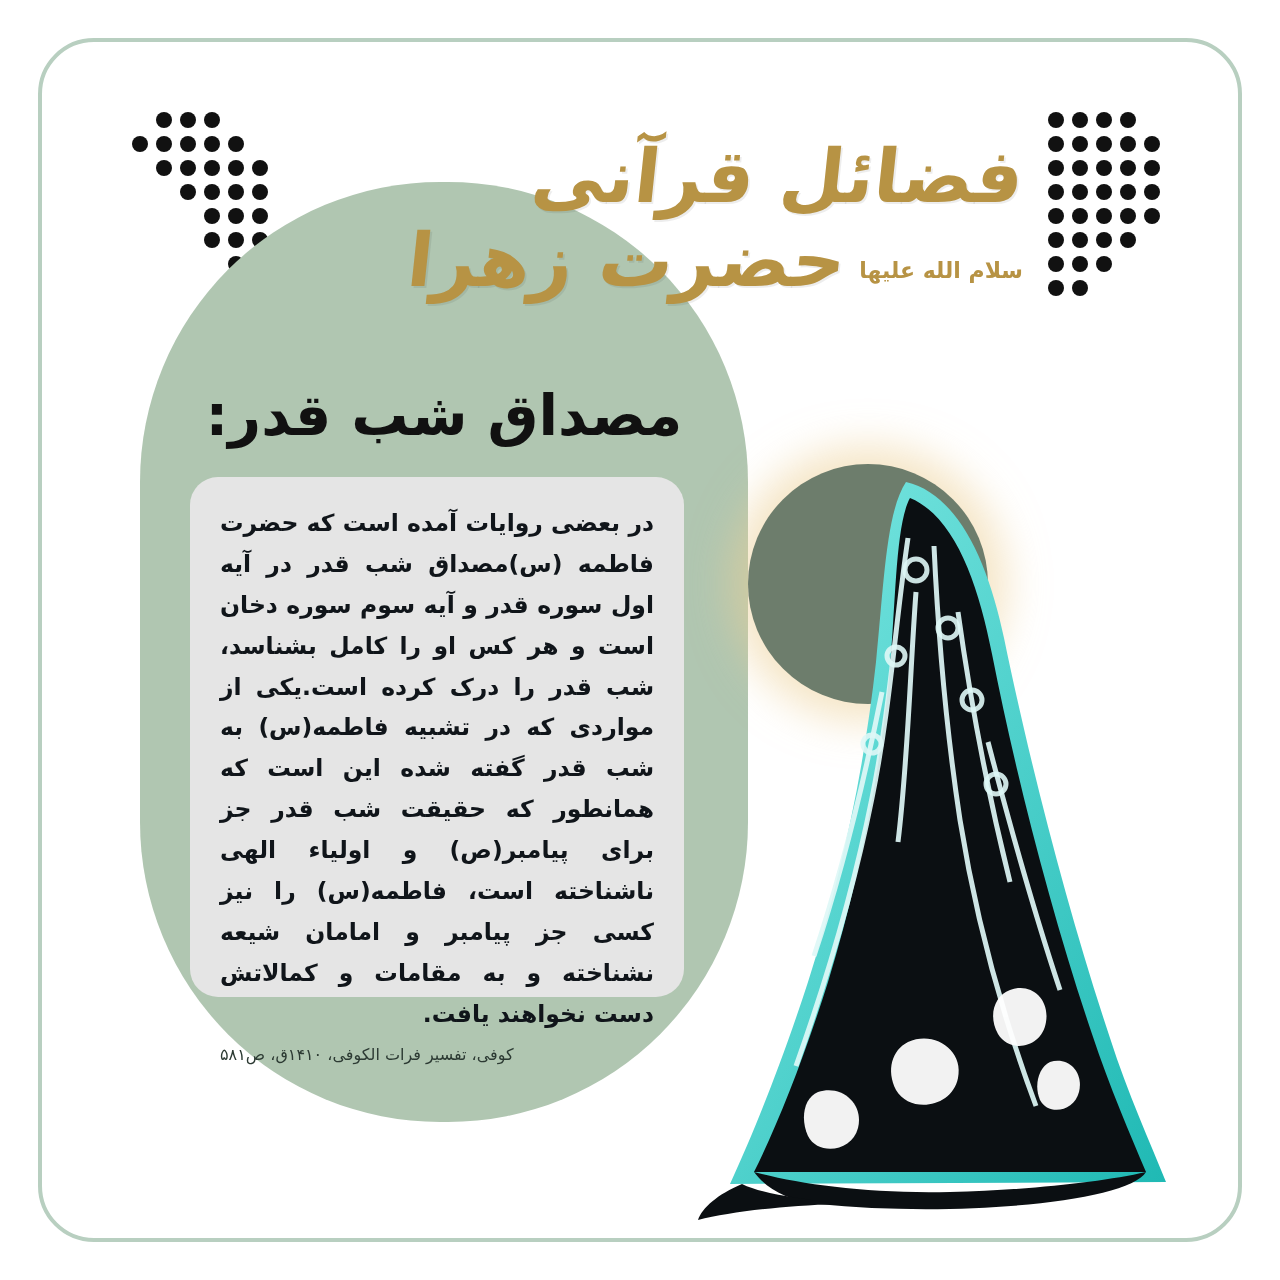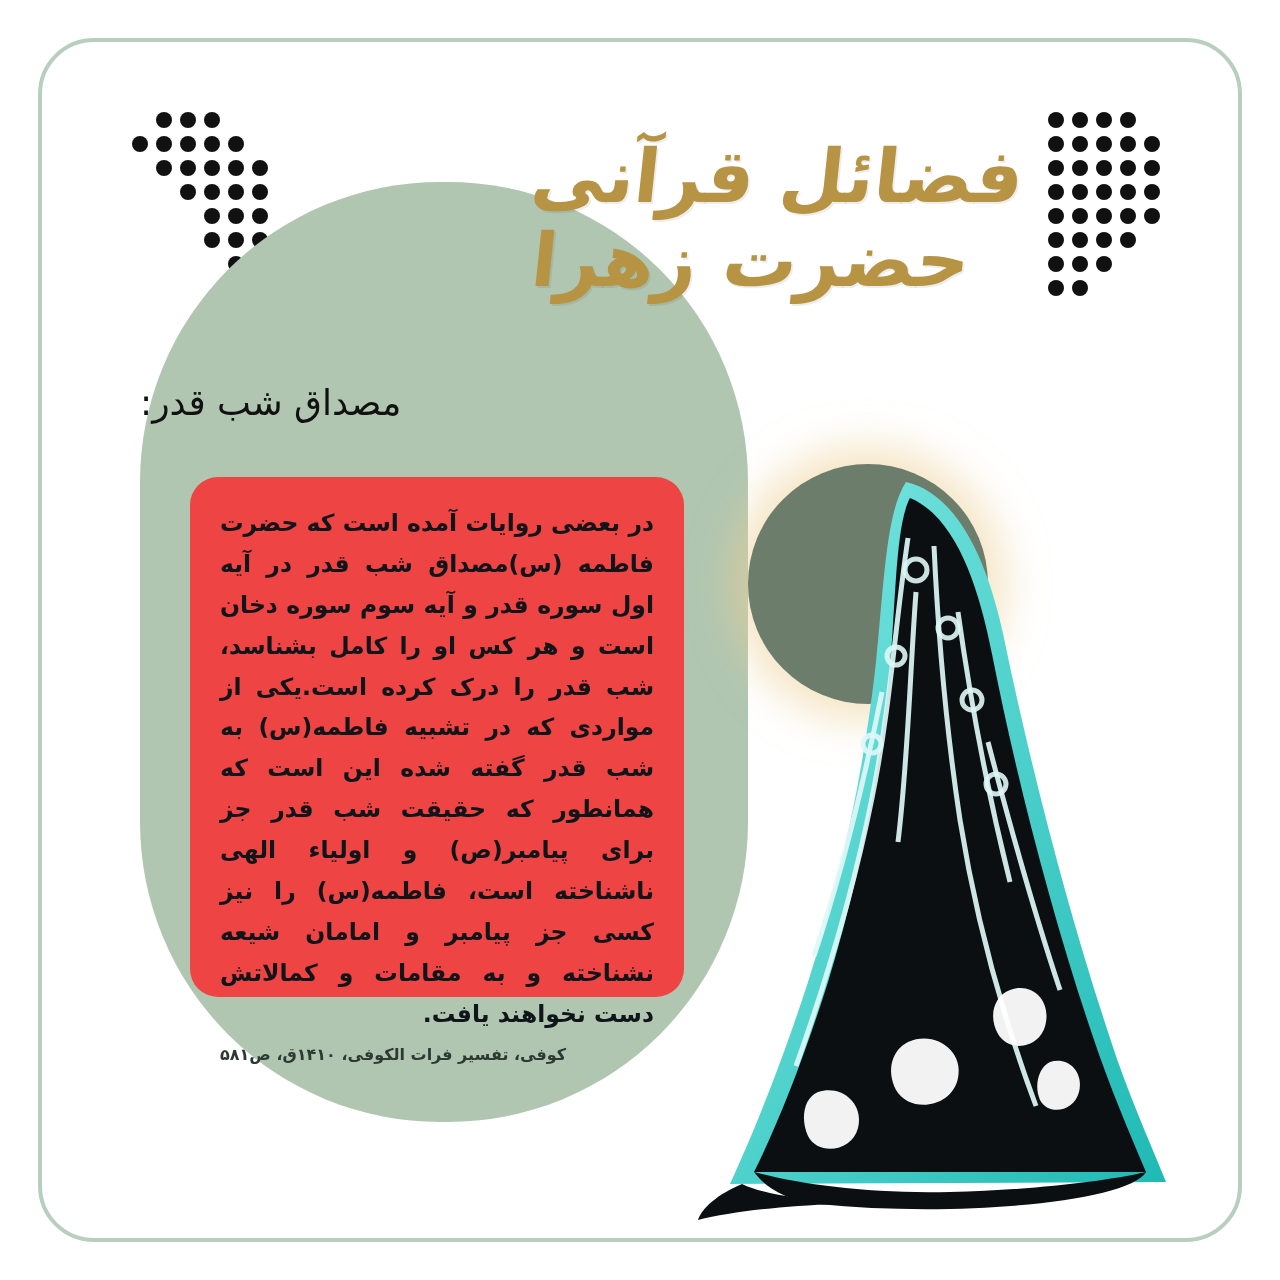--- a/index.html
+++ b/index.html
@@ -108,35 +108,35 @@
     height: 940px;
     background: #b0c6b1;
     border-radius: 300px 300px 300px 300px;
   }
 
   .card-heading {
     position: absolute;
     left: 0;
     top: 200px;
     width: 100%;
-    text-align: left;
-    font-size: 36px;
-    font-weight: normal;
+    text-align: center;
+    font-size: 57px;
+    font-weight: bold;
     color: #111111;
     direction: rtl;
   }
 
   
   .text-card {
     position: absolute;
     left: 148px;
     top: 435px;
     width: 494px;
     height: 520px;
-    background: #ef4444;
+    background: #e5e5e5;
     border-radius: 28px;
     padding: 26px 30px 18px 30px;
     direction: rtl;
   }
   .body-text {
     font-size: 23.5px;
     line-height: 1.74;
     color: #10151a;
     font-weight: bold;
     text-align: justify;
@@ -144,21 +144,21 @@
   }
   .sources {
     margin-top: 6px;
     direction: rtl;
   }
   .source-line {
     font-size: 16px;
     color: #2c3a33;
     text-align: left;
     line-height: 1.85;
-    font-weight: bold;
+    font-weight: normal;
   }
 
   
   .figure-wrap {
     position: absolute;
     right: 60px;
     top: 400px;
     width: 520px;
     height: 800px;
   }
@@ -276,20 +276,21 @@
       <span class="off"></span>
       <span class="off"></span>
       <span></span>
       <span></span>
   </div>
 
   <div class="title-block">
     <div class="title-main">فضائل قرآنی</div>
     <div class="title-sub-row">
       <div class="title-sub">حضرت زهرا</div>
+      <div class="title-honorific">سلام الله علیها</div>
     </div>
   </div>
 
   <div class="arch">
     <div class="card-heading">مصداق شب قدر:</div>
   </div>
 
   <div class="text-card">
     <div class="body-text">در بعضی روایات آمده است که حضرت فاطمه (س)مصداق شب قدر در آیه اول سوره قدر و آیه سوم سوره دخان است و هر کس او را کامل بشناسد، شب قدر را درک کرده است.یکی از مواردی که در تشبیه فاطمه(س) به شب قدر گفته شده این است که همانطور که حقیقت شب قدر جز برای پیامبر(ص) و اولیاء الهی ناشناخته است، فاطمه(س) را نیز کسی جز پیامبر و امامان شیعه نشناخته و به مقامات و کمالاتش دست نخواهند یافت.</div>
     <div class="sources">

